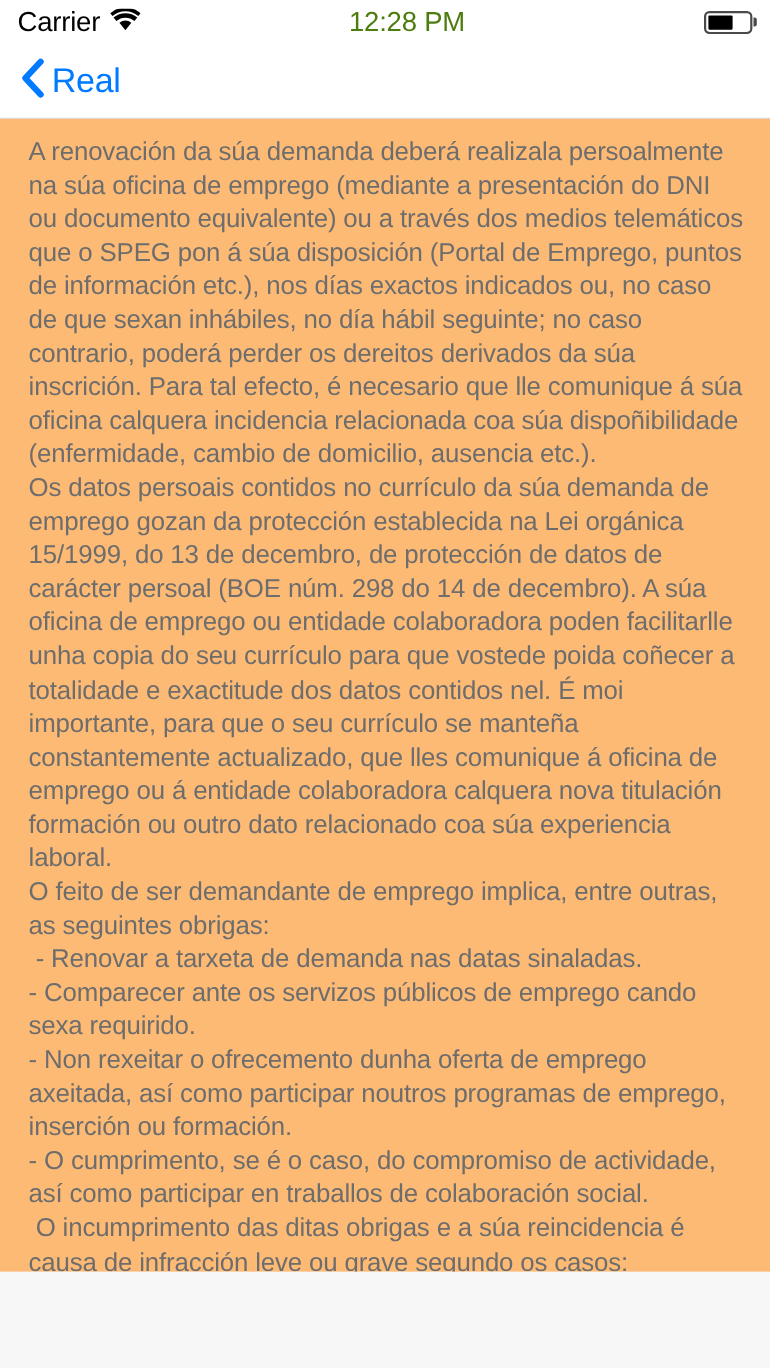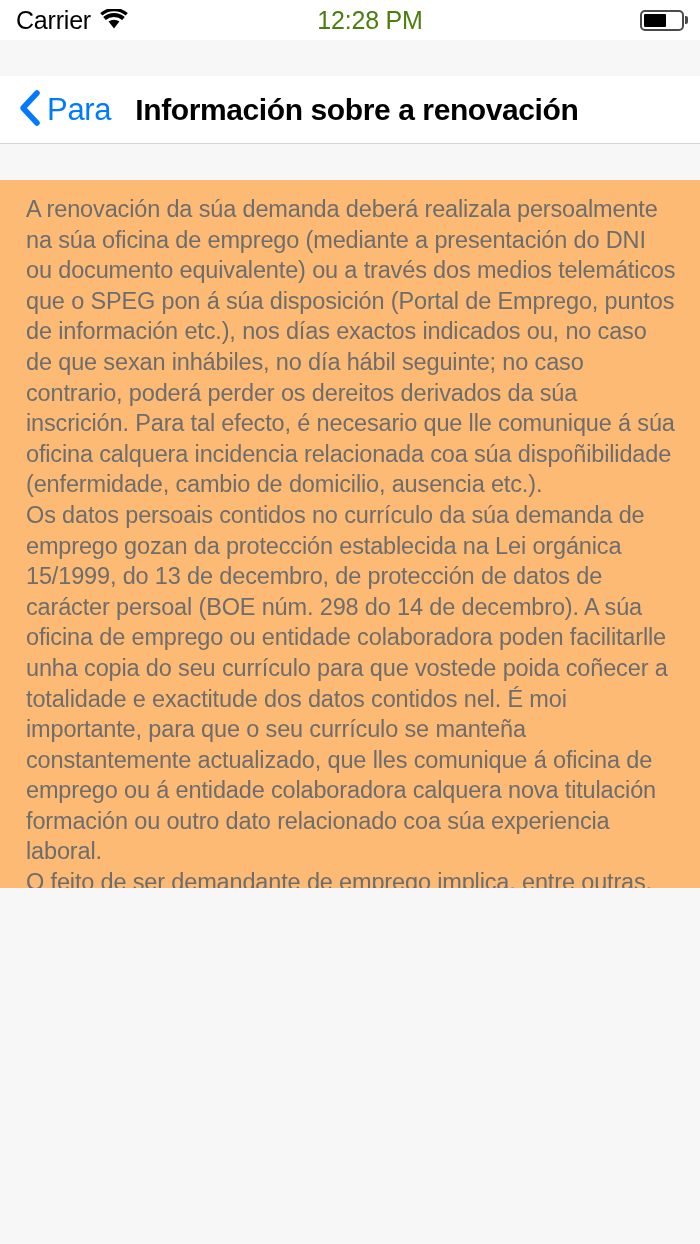--- a/index.html
+++ b/index.html
@@ -12,25 +12,24 @@
 
   body {
     font-family: "Liberation Sans", sans-serif;
     background: #f7f7f7;
     -webkit-font-smoothing: antialiased;
   }
 
   .phone {
     position: relative;
     width: 700px;
-    height: 888px;
+    height: 1156px;
     background: #f7f7f7;
     display: flex;
     flex-direction: column;
-    gap: 36px;
   }
 
   
   .status-bar {
     position: relative;
     height: 40px;
     min-height: 40px;
     background: #ffffff;
     display: flex;
     align-items: center;
@@ -185,23 +184,22 @@
     </div>
   </div>
 
   <div class="nav-bar">
     <div class="back-button">
       <span class="chevron-left-icon">
         <svg width="24" height="40" viewBox="0 0 24 40" aria-hidden="true">
           <polyline points="19,5 5,20 19,35" fill="none" stroke="#007aff" stroke-width="5.5" stroke-linecap="round" stroke-linejoin="round"></polyline>
         </svg>
       </span>
-      <span class="back-label">Para</span>
+      <span class="back-label">Real</span>
     </div>
-    <div class="nav-title">Información sobre a renovación</div>
   </div>
 
   <div class="content-scroll">
     <div class="doc-text">A renovación da súa demanda deberá realizala persoalmente na súa oficina de emprego (mediante a presentación do DNI ou documento equivalente) ou a través dos medios telemáticos que o SPEG pon á súa disposición (Portal de Emprego, puntos de información etc.), nos días exactos indicados ou, no caso de que sexan inhábiles, no día hábil seguinte; no caso contrario, poderá perder os dereitos derivados da súa inscrición. Para tal efecto, é necesario que lle comunique á súa oficina calquera incidencia relacionada coa súa dispoñibilidade (enfermidade, cambio de domicilio, ausencia etc.).
 Os datos persoais contidos no currículo da súa demanda de emprego gozan da protección establecida na Lei orgánica 15/1999, do 13 de decembro, de protección de datos de carácter persoal (BOE núm. 298 do 14 de decembro). A súa oficina de emprego ou entidade colaboradora poden facilitarlle unha copia do seu currículo para que vostede poida coñecer a totalidade e exactitude dos datos contidos nel. É moi importante, para que o seu currículo se manteña constantemente actualizado, que lles comunique á oficina de emprego ou á entidade colaboradora calquera nova titulación formación ou outro dato relacionado coa súa experiencia laboral.
 O feito de ser demandante de emprego implica, entre outras, as seguintes obrigas:
  - Renovar a tarxeta de demanda nas datas sinaladas.
 - Comparecer ante os servizos públicos de emprego cando sexa requirido.
 - Non rexeitar o ofrecemento dunha oferta de emprego axeitada, así como participar noutros programas de emprego, inserción ou formación.
 - O cumprimento, se é o caso, do compromiso de actividade, así como participar en traballos de colaboración social.

